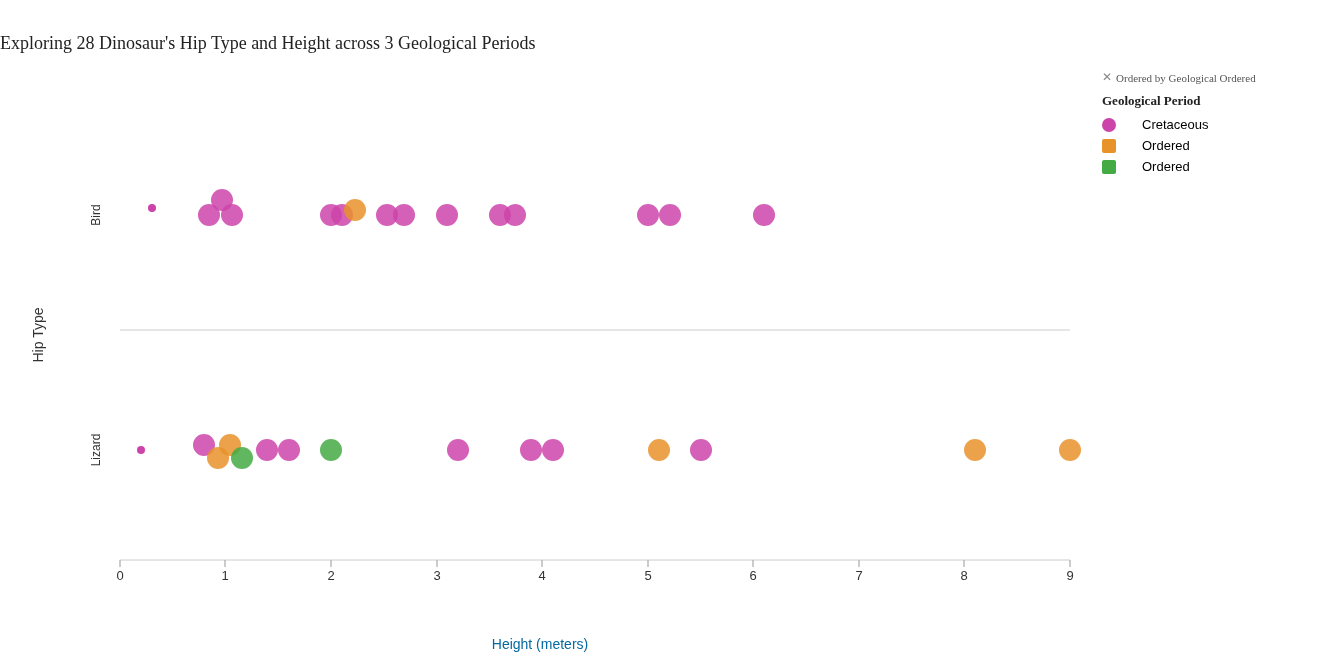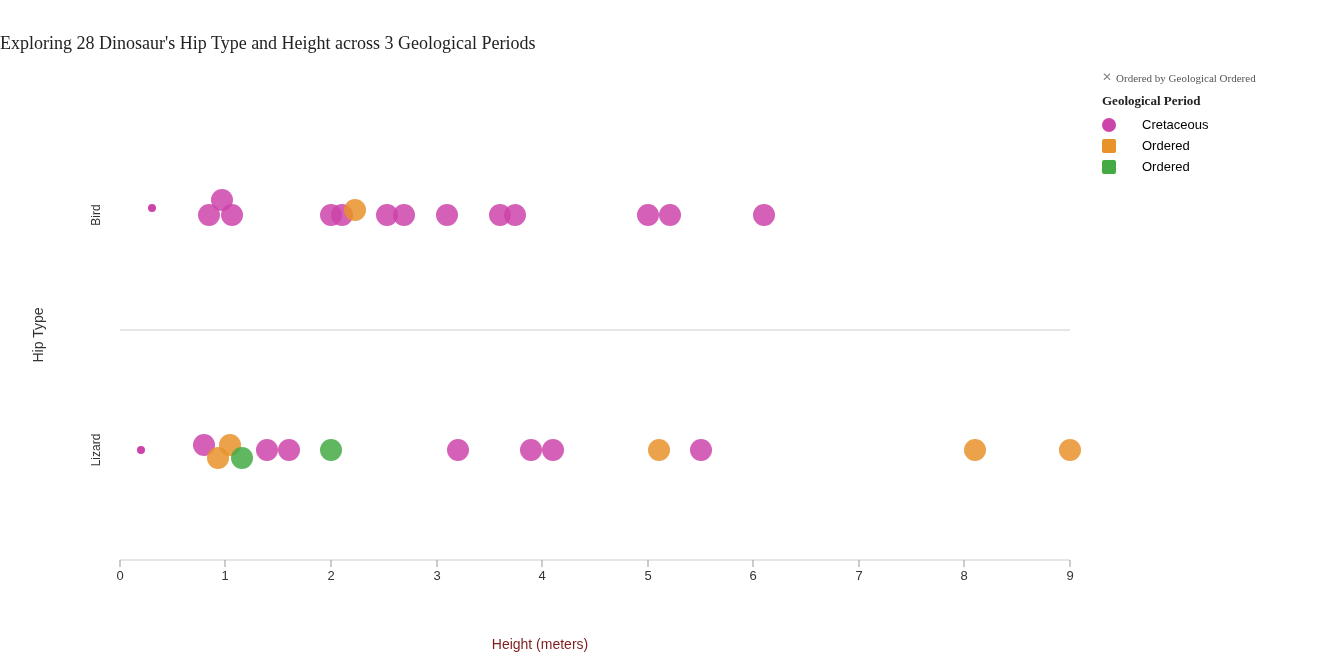--- a/index.html
+++ b/index.html
@@ -200,15 +200,15 @@
     <circle cx="589" cy="350" r="11" fill="#E8922A" opacity="0.85"></circle>
 
     <circle cx="631" cy="350" r="11" fill="#CC44AA" opacity="0.85"></circle>
 
     <circle cx="905" cy="350" r="11" fill="#E8922A" opacity="0.85"></circle>
 
     <circle cx="1000" cy="350" r="11" fill="#E8922A" opacity="0.85"></circle>
 
   </svg>
 
-  <div class="x-axis-label" style="position:absolute; bottom:18px; left:540px; font-size:14px; font-family:Arial; color:#7f1d1d;">Height (meters)</div>
+  <div class="x-axis-label" style="position:absolute; bottom:18px; left:540px; font-size:14px; font-family:Arial; color:#0369a1;">Height (meters)</div>
 
 </div>
 
 </body></html>

